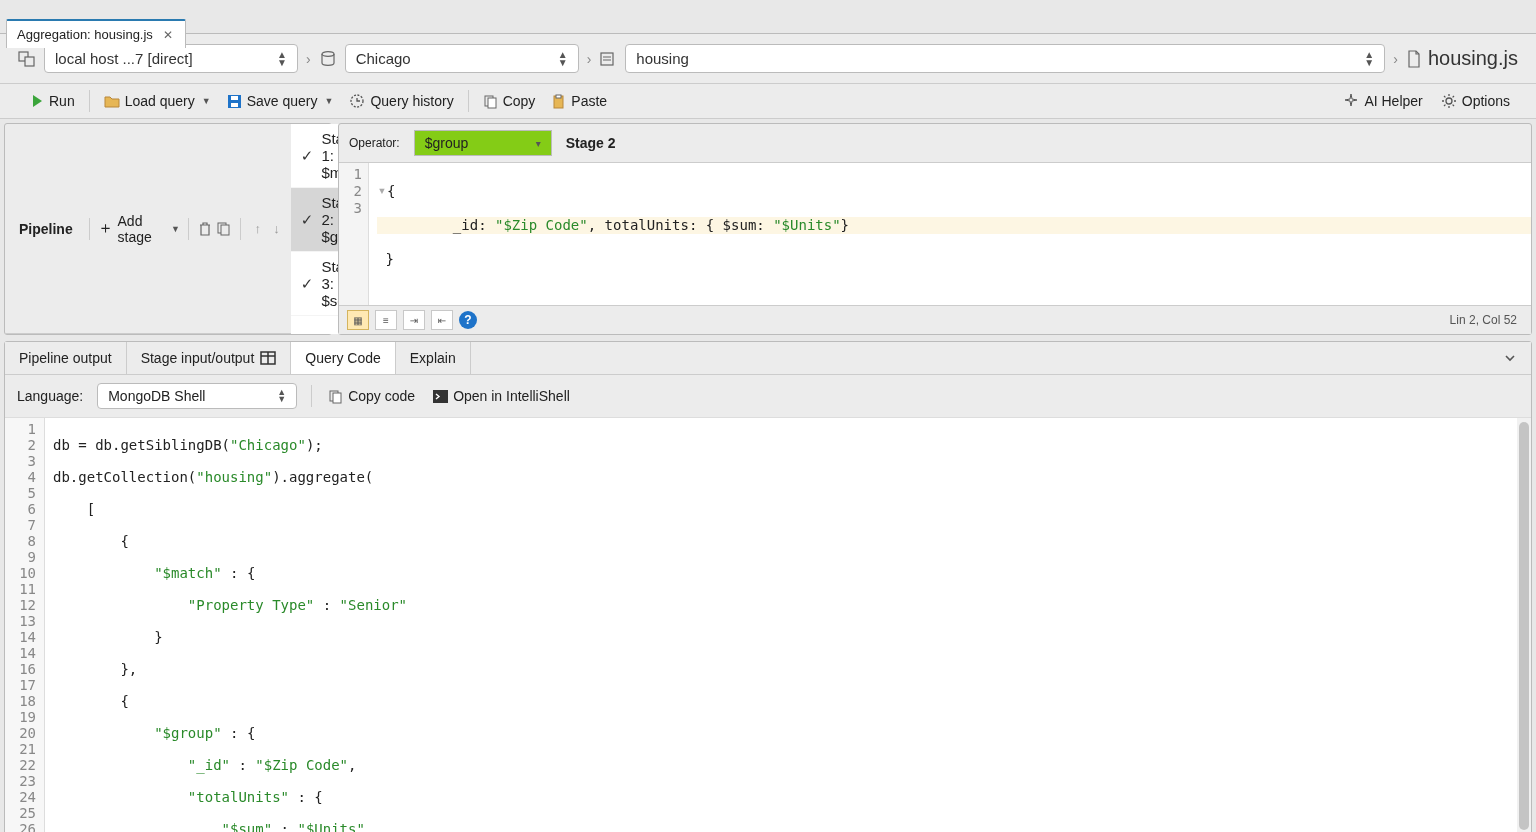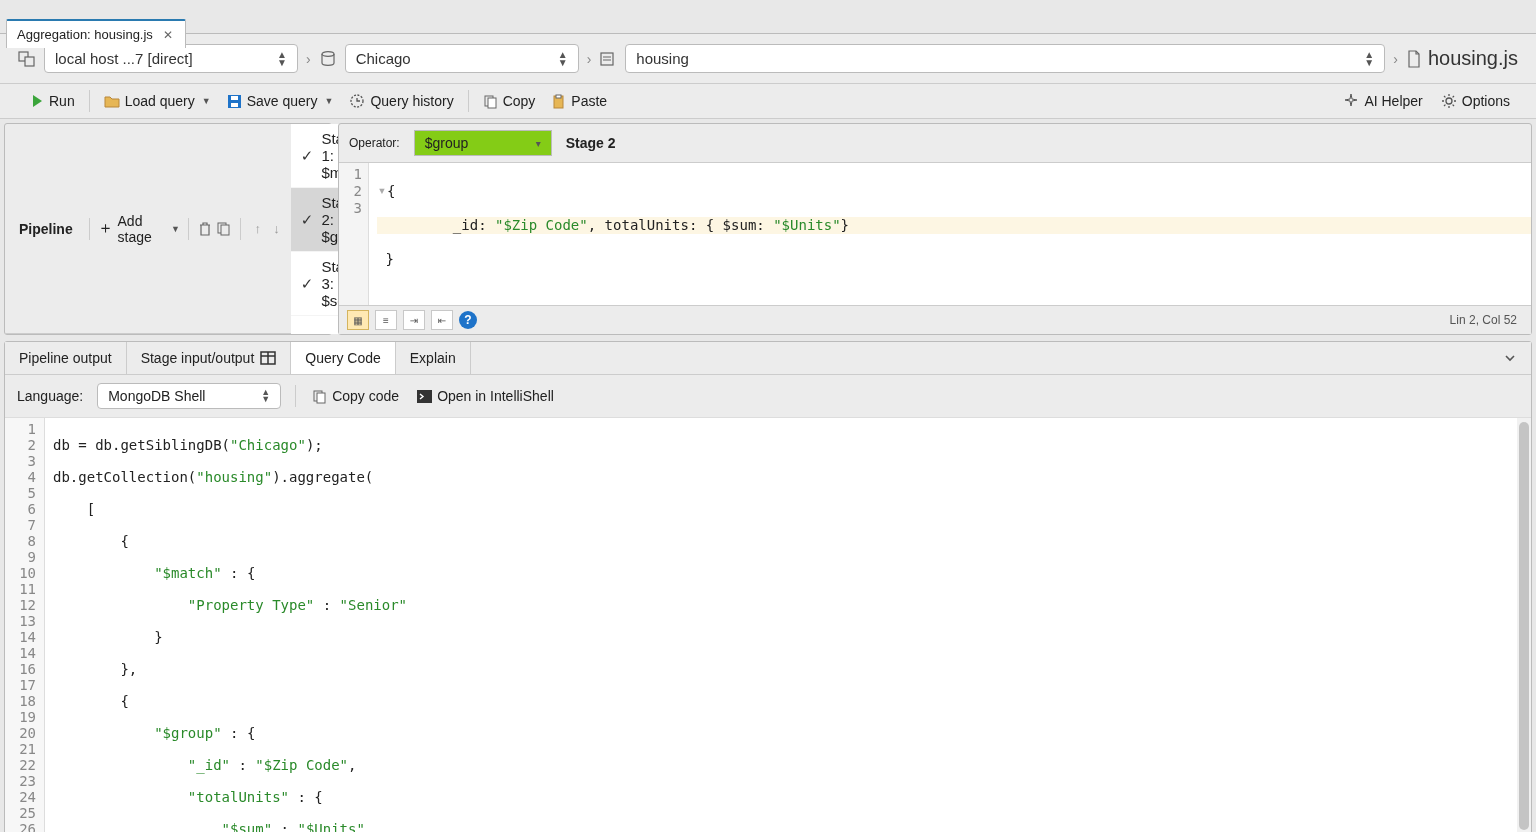--- a/index.html
+++ b/index.html
@@ -205,21 +205,21 @@
   
   .lang-row {
     display:flex; align-items:center; gap:14px;
     padding: 8px 12px;
     border-bottom: 1px solid #ddd;
     background:#ececec;
   }
   .lang-label { font-size:14px;}
   .lang-drop {
     background:#fff; border:1px solid #bbb; border-radius:4px;
-    padding: 4px 10px; width: 184px;
+    padding: 4px 10px; width: 200px;
     display:flex; justify-content:space-between; align-items:center;
     font-size:14px;
   }
   .lang-row .vsep { width:1px; height:22px; background:#ccc;}
   
   .query-code {
     background:#fff;
     display:flex;
     height: 425px;
     position: relative;

